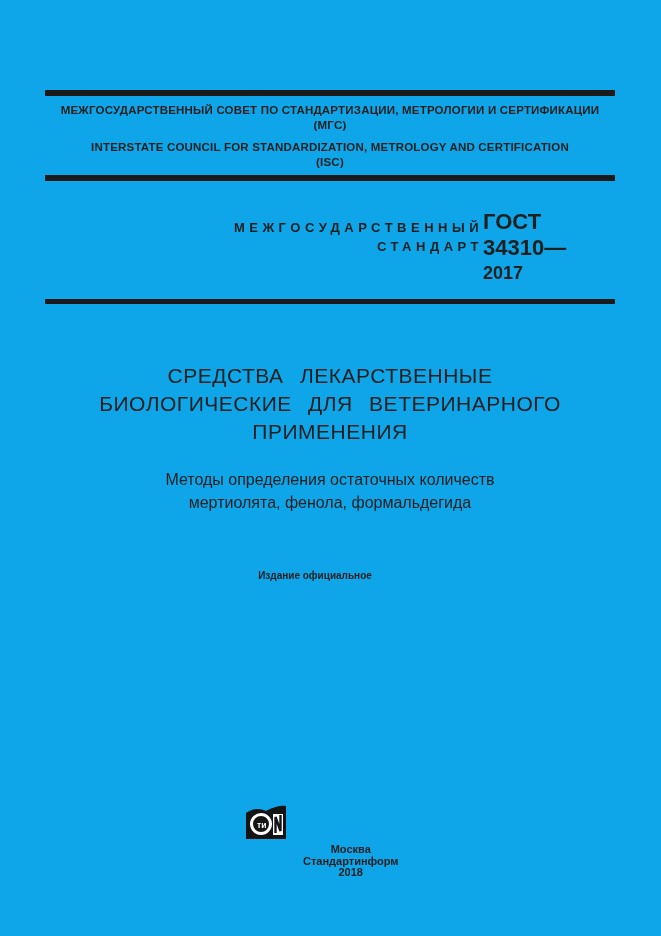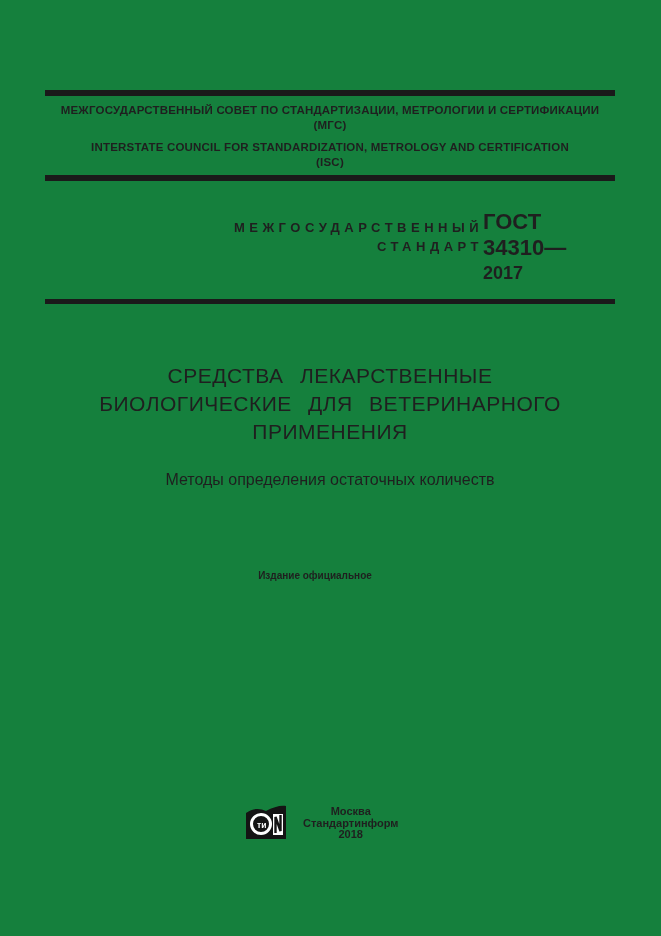--- a/index.html
+++ b/index.html
@@ -4,21 +4,21 @@
 <style>
   html, body {
     margin: 0;
     padding: 0;
     background: #ffffff;
   }
   .page {
     position: relative;
     width: 661px;
     height: 936px;
-    background: #15803d;
+    background: #0ea5e9;
     font-family: "Liberation Sans", "DejaVu Sans", sans-serif;
     color: #1f1f1f;
     overflow: hidden;
   }
   .rule {
     position: absolute;
     left: 45px;
     width: 570px;
     background: #1a1a1a;
   }
@@ -110,20 +110,21 @@
     gap: 15px;
   }
   .imprint-logo { width: 44px; height: 38px; margin-top: 6px; }
   .imprint-text {
     text-align: center;
     font-weight: 700;
     font-size: 11px;
     line-height: 11.5px;
     padding-top: 8px;
     min-width: 90px;
+    margin-top: 38px;
   }
 </style>
 </head>
 <body>
 
 <div class="page">
 
   <div class="rule rule-top"></div>
 
   <div class="header-block">
@@ -152,20 +153,21 @@
   <div class="rule rule-bottom"></div>
 
   <div class="title-block">
     <div>СРЕДСТВА ЛЕКАРСТВЕННЫЕ</div>
     <div>БИОЛОГИЧЕСКИЕ ДЛЯ ВЕТЕРИНАРНОГО</div>
     <div>ПРИМЕНЕНИЯ</div>
   </div>
 
   <div class="subtitle-block">
     <div>Методы определения остаточных количеств</div>
+    <div>мертиолята, фенола, формальдегида</div>
   </div>
 
   <div class="edition-note">Издание официальное</div>
 
   <div class="imprint">
     <svg class="imprint-logo" viewBox="0 0 44 38" xmlns="http://www.w3.org/2000/svg" aria-hidden="true">
       <path d="M2,9 C9,4 16,4 22,7 C29,3 37,1 42,2 L42,35 L2,35 Z" fill="#141414"></path>
       <circle cx="17" cy="20" r="9.5" fill="none" stroke="#ffffff" stroke-width="3"></circle>
       <rect x="29" y="10" width="10" height="21" fill="#ffffff"></rect>
       <path d="M31.5,29 L31.5,13 L36.5,27 L36.5,11" stroke="#141414" stroke-width="2.4" fill="none"></path>

